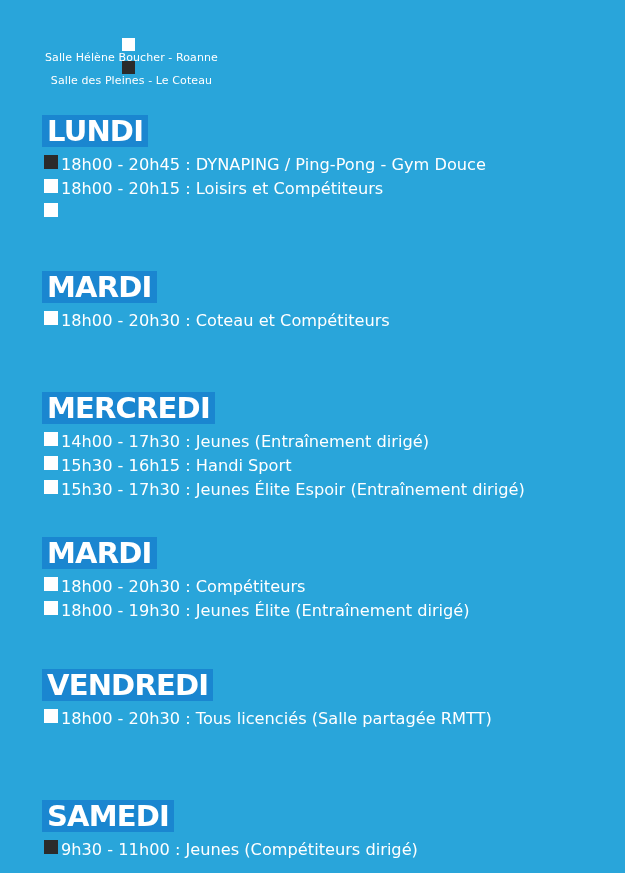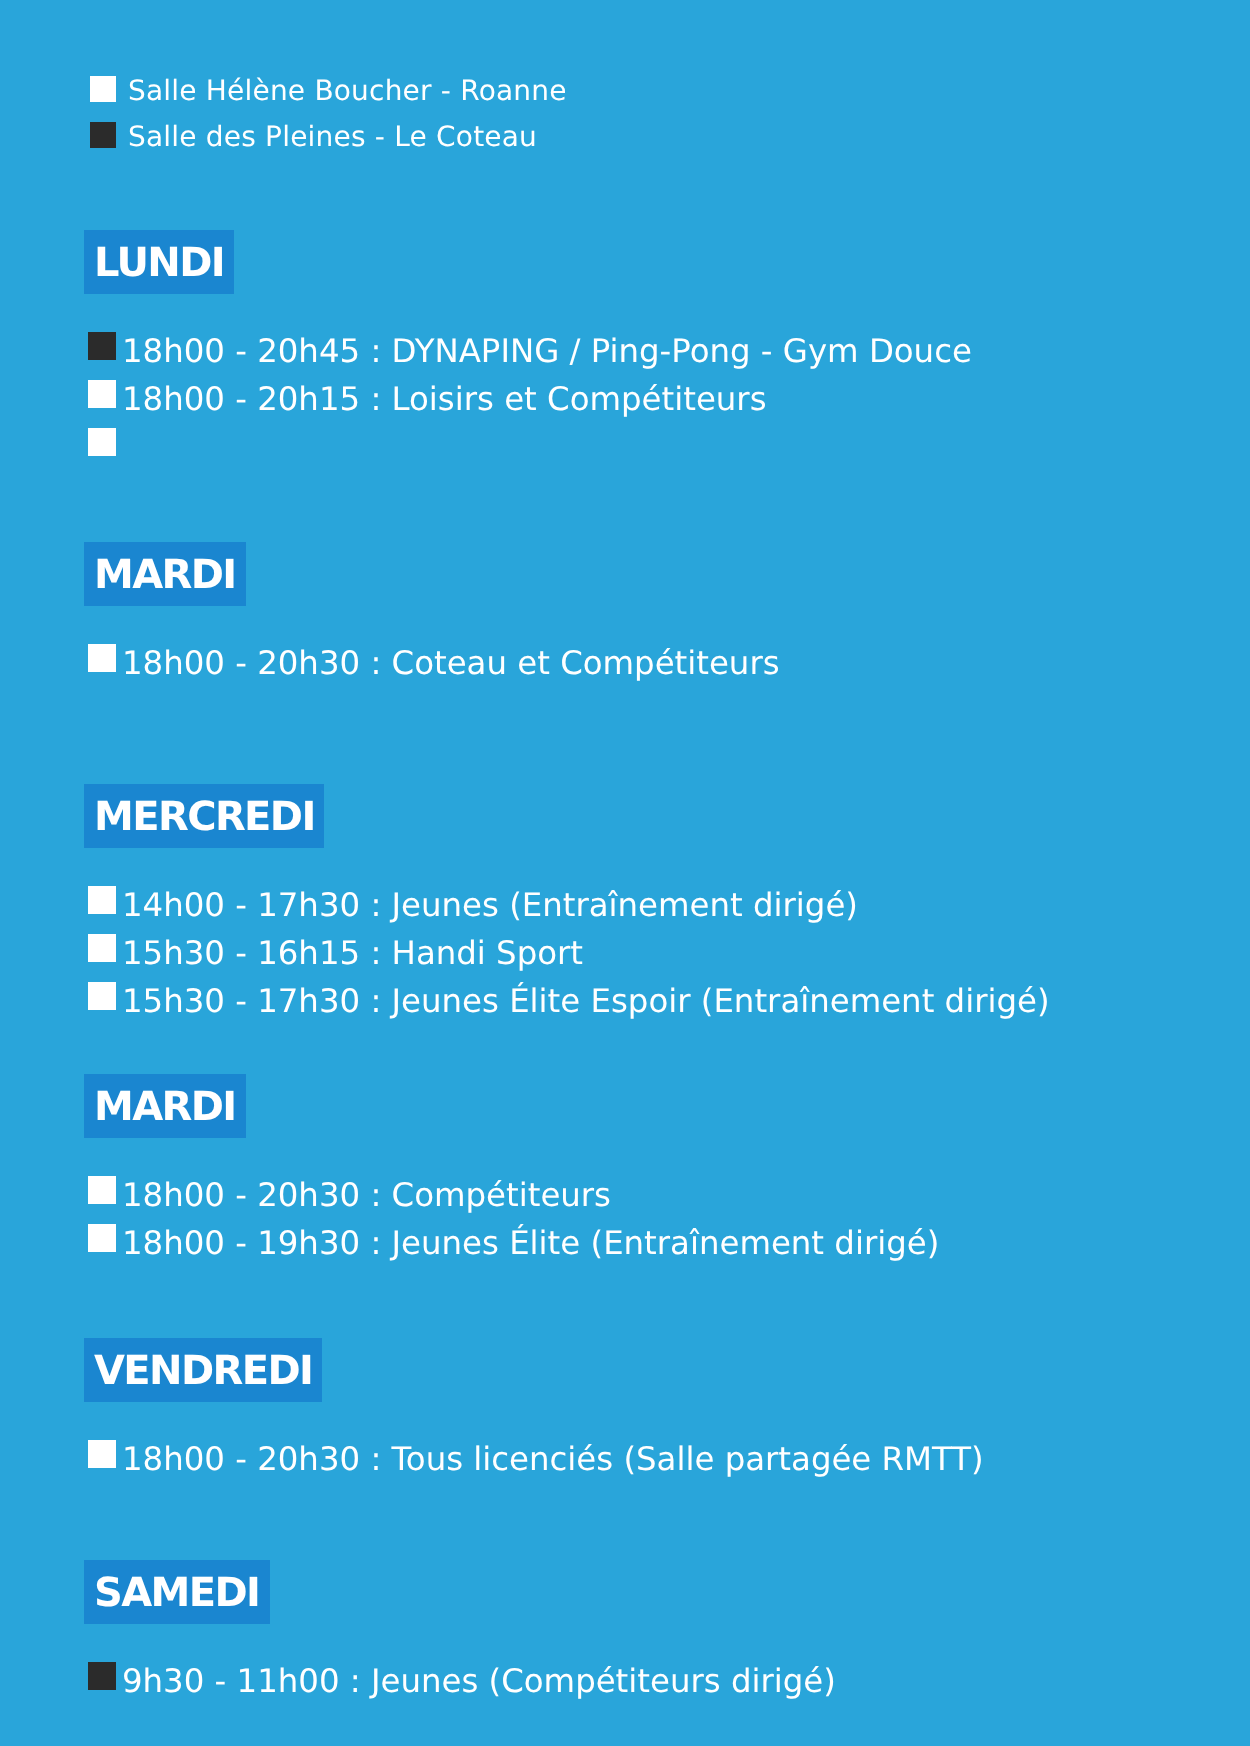--- a/index.html
+++ b/index.html
@@ -5,36 +5,36 @@
   html, body { margin: 0; padding: 0; }
   body {
     width: 625px; height: 873px;
     background: #29a5da;
     font-family: "DejaVu Sans", sans-serif;
     color: #ffffff;
     position: relative;
     overflow: hidden;
   }
   .legend { position: absolute; left: 45px; top: 38px; }
-  .legend-item { display: flex; align-items: flex-start; height: 23px; font-size: 14px; letter-spacing: 0.1px; }
+  .legend-item { display: flex; align-items: center; height: 23px; font-size: 11px; letter-spacing: 0.1px; flex-direction: column; }
   .legend-item .sq { width: 13px; height: 13px; margin-right: 6px; flex: 0 0 auto; }
   .sq.white { background: #ffffff; }
   .sq.dark { background: #2b2b2b; }
 
   .day { position: absolute; left: 42px; }
   .day-title {
     display: inline-block;
     background: #1a86d0;
     font-weight: bold;
-    font-size: 20px;
+    font-size: 29px;
     letter-spacing: -0.8px;
     padding: 2px 5px 1px 5px;
     height: 29px;
     line-height: 29px;
-    margin-bottom: 19px;
+    margin-bottom: 8px;
   }
   .entry {
     display: flex; align-items: flex-start;
     font-size: 16.2px;
     height: 24px;
     letter-spacing: 0px;
     white-space: nowrap;
   }
   .entry .sq { width: 14px; height: 14px; margin-left: 2px; margin-right: 3px; flex: 0 0 auto; }
 </style>
@@ -104,19 +104,19 @@
 </div>
 
 <div class="day" style="top:669px;">
   <div class="day-title">VENDREDI</div>
   <div class="entry">
     <span class="sq white"></span>
     <span>18h00 - 20h30 : Tous licenciés (Salle partagée RMTT)</span>
   </div>
 </div>
 
-<div class="day" style="top:780px;">
+<div class="day" style="top:800px;">
   <div class="day-title">SAMEDI</div>
   <div class="entry">
     <span class="sq dark"></span>
     <span>9h30 - 11h00 : Jeunes (Compétiteurs dirigé)</span>
   </div>
 </div>
 
 </body></html>

